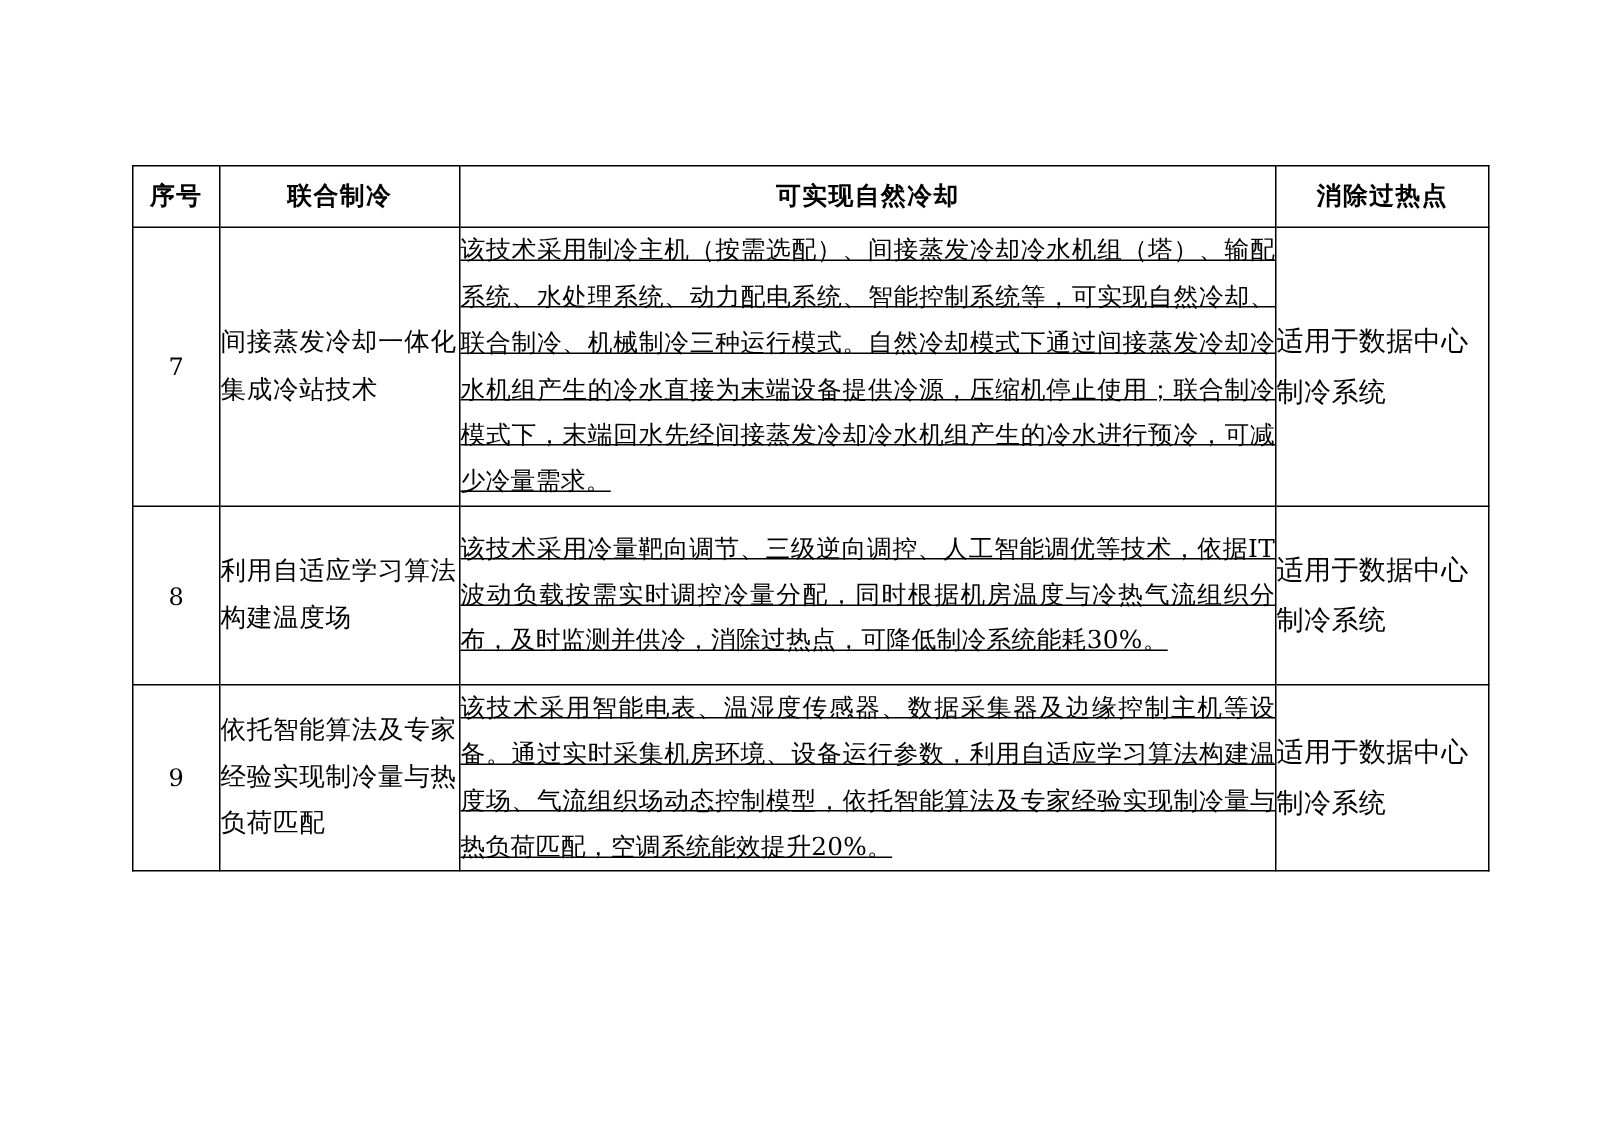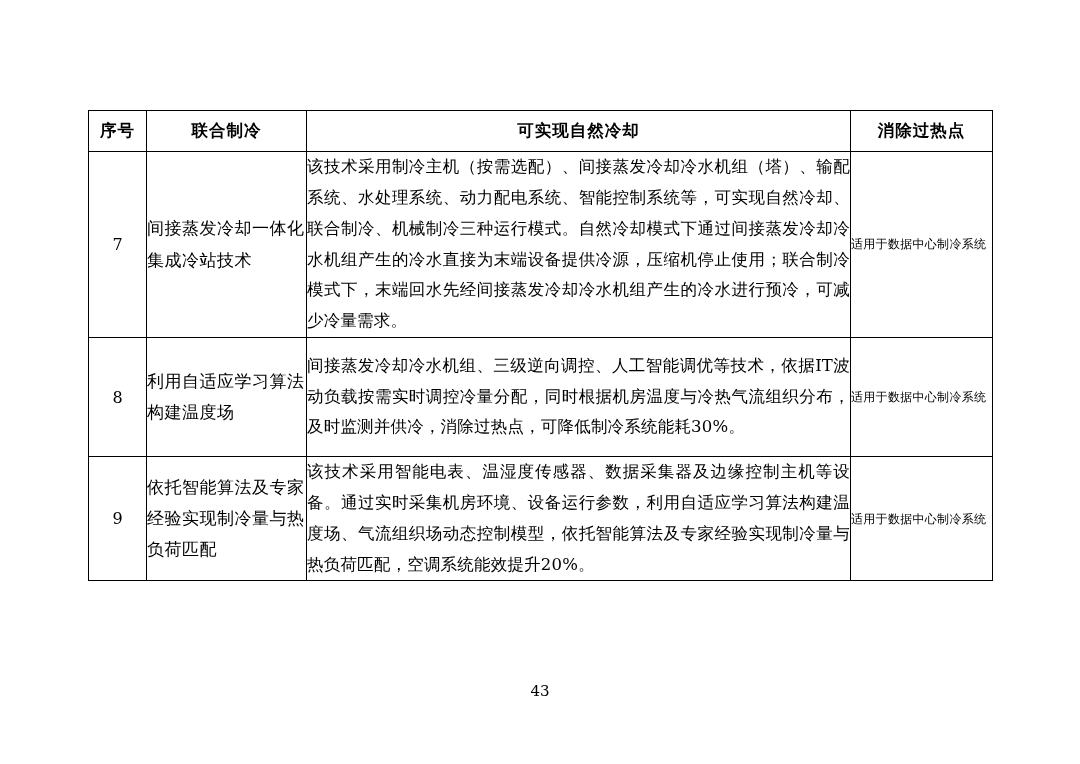--- a/index.html
+++ b/index.html
@@ -63,23 +63,24 @@
     margin-left: 14px;
   }
   .cell-desc {
     font-size: 16.5px;
     line-height: 1.87;
     padding: 8px 10px 8px 10px;
     vertical-align: top;
     text-align: justify;
     text-justify: inter-ideograph;
     letter-spacing: 0.2px;
+    text-decoration: underline;
   }
   .cell-scope {
-    font-size: 12px;
+    font-size: 18px;
     line-height: 1.85;
     padding: 6px 8px 6px 10px;
     vertical-align: middle;
     letter-spacing: 0.3px;
   }
   .row-7 .cell-desc { height: 170px; }
   .row-8 .cell-desc { height: 118px; }
   .row-9 .cell-desc { height: 112px; }
 
   .page-number {
@@ -115,27 +116,26 @@
     <tbody>
       <tr class="row-7">
         <td class="cell-no">7</td>
         <td class="cell-name">间接蒸发冷却一体化集成冷站技术</td>
         <td class="cell-desc">该技术采用制冷主机（按需选配）、间接蒸发冷却冷水机组（塔）、输配系统、水处理系统、动力配电系统、智能控制系统等，可实现自然冷却、联合制冷、机械制冷三种运行模式。自然冷却模式下通过间接蒸发冷却冷水机组产生的冷水直接为末端设备提供冷源，压缩机停止使用；联合制冷模式下，末端回水先经间接蒸发冷却冷水机组产生的冷水进行预冷，可减少冷量需求。</td>
         <td class="cell-scope">适用于数据中心制冷系统</td>
       </tr>
       <tr class="row-8">
         <td class="cell-no">8</td>
         <td class="cell-name">利用自适应学习算法构建温度场</td>
-        <td class="cell-desc">间接蒸发冷却冷水机组、三级逆向调控、人工智能调优等技术，依据IT波动负载按需实时调控冷量分配，同时根据机房温度与冷热气流组织分布，及时监测并供冷，消除过热点，可降低制冷系统能耗30%。</td>
+        <td class="cell-desc">该技术采用冷量靶向调节、三级逆向调控、人工智能调优等技术，依据IT波动负载按需实时调控冷量分配，同时根据机房温度与冷热气流组织分布，及时监测并供冷，消除过热点，可降低制冷系统能耗30%。</td>
         <td class="cell-scope">适用于数据中心制冷系统</td>
       </tr>
       <tr class="row-9">
         <td class="cell-no">9</td>
         <td class="cell-name">依托智能算法及专家经验实现制冷量与热负荷匹配</td>
         <td class="cell-desc">该技术采用智能电表、温湿度传感器、数据采集器及边缘控制主机等设备。通过实时采集机房环境、设备运行参数，利用自适应学习算法构建温度场、气流组织场动态控制模型，依托智能算法及专家经验实现制冷量与热负荷匹配，空调系统能效提升20%。</td>
         <td class="cell-scope">适用于数据中心制冷系统</td>
       </tr>
     </tbody>
   </table>
 
-  <div class="page-number">43</div>
 
 </div>
 
 </body></html>

